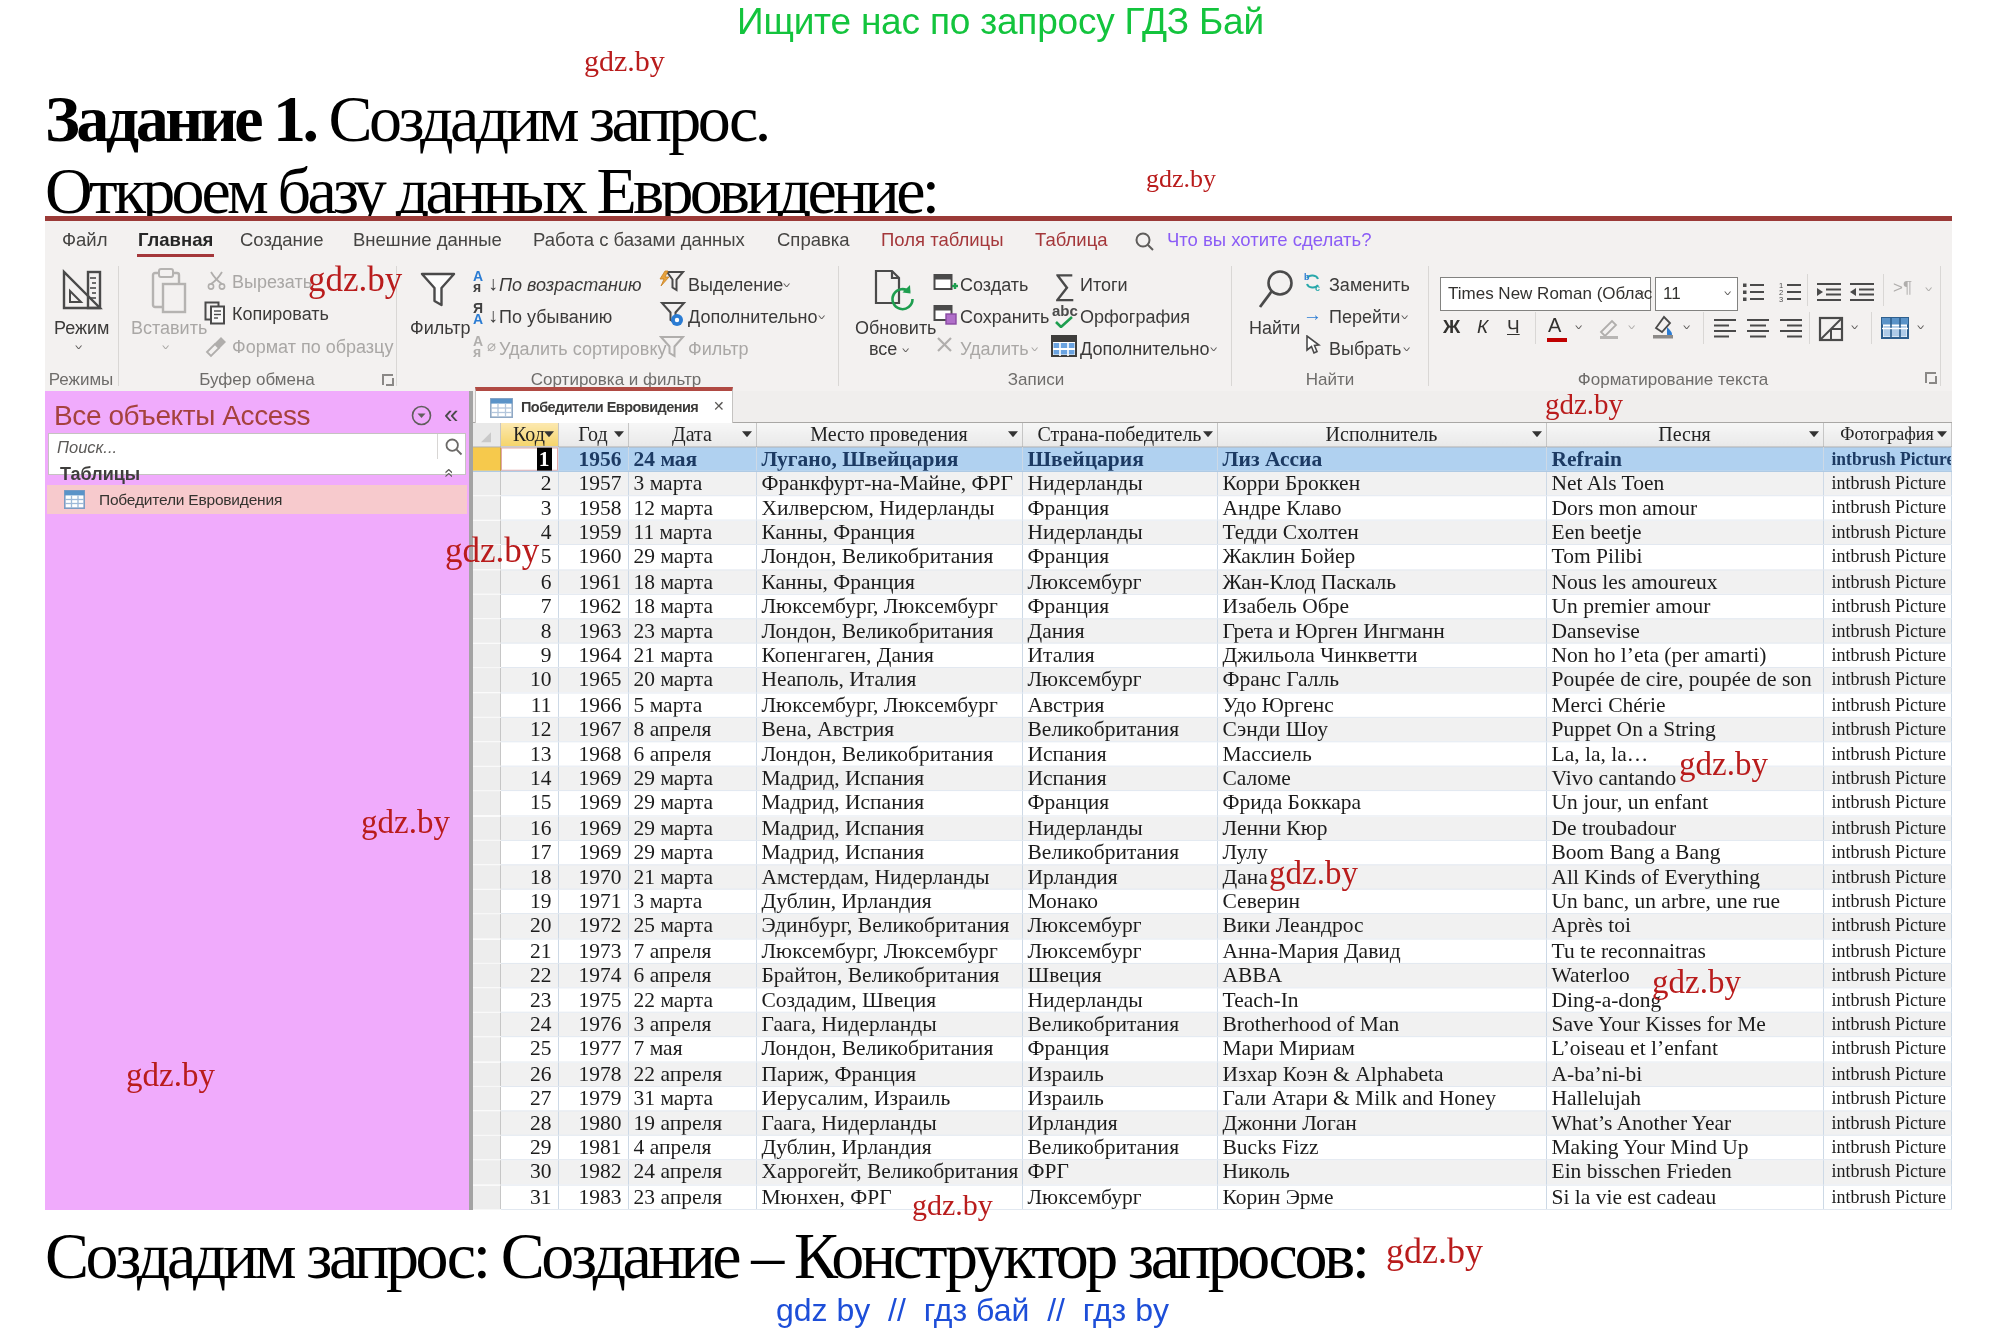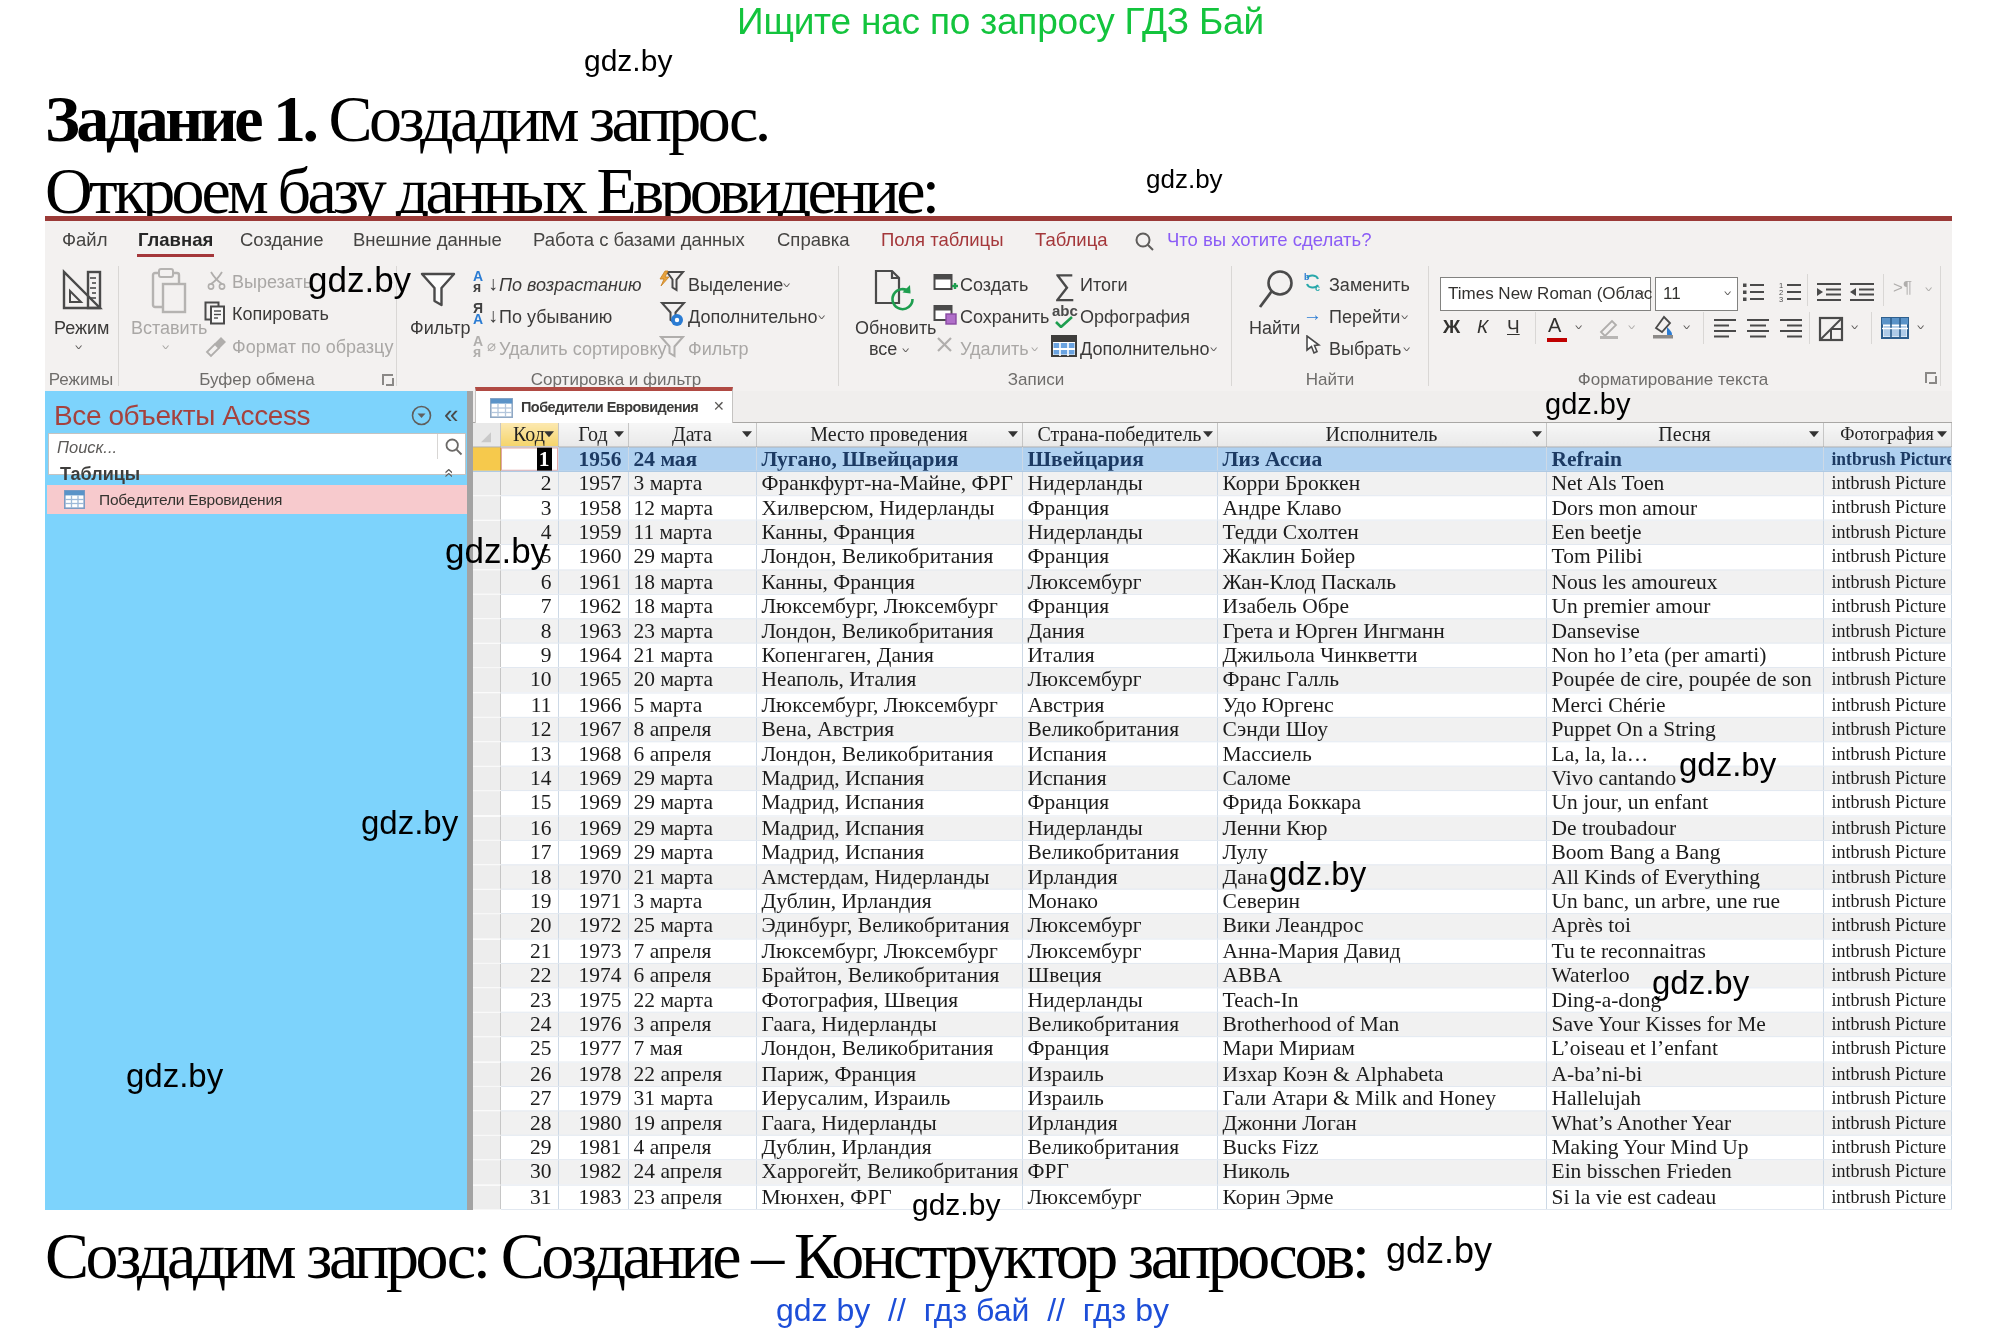--- a/index.html
+++ b/index.html
@@ -1,38 +1,38 @@
 <!DOCTYPE html>
 <html lang="ru"><head>
 <meta charset="utf-8">
 <style>
   * { margin:0; padding:0; box-sizing:border-box; }
   html,body { width:2008px; height:1335px; background:#fff; overflow:hidden; }
   body { position:relative; font-family:"Liberation Sans", sans-serif; }
   .abs { position:absolute; }
   .ser { font-family:"Liberation Serif", serif; }
-  .wm { position:absolute; color:#000000; font-family:Liberation Sans, sans-serif; white-space:nowrap; }
+  .wm { position:absolute; color:#b91c1c; font-family:Liberation Serif, serif; white-space:nowrap; }
 
   
   #win { position:absolute; left:45px; top:216px; width:1907px; height:994px; background:#f3f1f0; }
   #redtop { position:absolute; left:0; top:0; width:1907px; height:5px; background:#9b3a37; }
   
   .rtab { position:absolute; top:13px; height:30px; font-size:18.5px; color:#454442; white-space:nowrap; }
   .rtab.red { color:#a4373a; }
   
   .gsep { position:absolute; top:50px; width:1px; height:120px; background:#d9d7d5; }
   .glabel { position:absolute; top:154px; font-size:17px; color:#6e6c6a; white-space:nowrap; transform:translateX(-50%); }
   .btxt { position:absolute; font-size:18px; color:#3b3a39; white-space:nowrap; }
   .btxt.dis { color:#a9a7a5; }
   .chev { display:inline-block; font-size:13px; color:#605e5c; transform:scaleY(0.62) scaleX(1.1); }
   .launch { position:absolute; width:11px; height:11px; border-left:2px solid #8a8886; border-top:2px solid #8a8886; }
   .launch:after { content:""; position:absolute; right:-1px; bottom:-1px; width:6px; height:6px; border-right:2px solid #8a8886; border-bottom:2px solid #8a8886; }
 
   
-  #nav { position:absolute; left:0; top:175px; width:428px; height:819px; background:#7dd3fc; border-right:6px solid #a3a3a3; }
+  #nav { position:absolute; left:0; top:175px; width:428px; height:819px; background:#f0abfc; border-right:4px solid #a3a3a3; }
   #navtitle { position:absolute; left:9px; top:9px; font-size:28px; color:#a5423e; letter-spacing:-0.4px; white-space:nowrap; }
   #searchbox { position:absolute; left:3px; top:42px; width:418px; height:42px; border:1px solid #c5c3c1; background:#fff; }
   #searchbox .ph { position:absolute; left:8px; top:4px; font-style:italic; font-size:16.5px; color:#5c5a58; }
   #searchbox .vline { position:absolute; right:27px; top:0; width:1px; height:25px; background:#d8d6d4; }
   #tbl-cap { position:absolute; left:15px; top:73px; font-size:18px; font-weight:bold; color:#3f3e3c; }
   #pinkrow { position:absolute; left:2px; top:94px; width:420px; height:29px; background:#f7cacd; }
   #pinkrow span { position:absolute; left:52px; top:6px; font-size:15.5px; letter-spacing:-0.2px; color:#34332f; }
 
   
   #sheet { position:absolute; left:428px; top:175px; width:1479px; height:819px; background:#fff; }
@@ -678,21 +678,21 @@
               <td class="txt">Швеция</td>
               <td class="txt">ABBA</td>
               <td class="txt">Waterloo</td>
               <td class="txt ph">intbrush Picture</td>
             </tr>
 <tr>
               <td class="sel-col"></td>
               <td class="num">23</td>
               <td class="num">1975</td>
               <td class="txt">22 марта</td>
-              <td class="txt">Фотография, Швеция</td>
+              <td class="txt">Создадим, Швеция</td>
               <td class="txt">Нидерланды</td>
               <td class="txt">Teach-In</td>
               <td class="txt">Ding-a-dong</td>
               <td class="txt ph">intbrush Picture</td>
             </tr>
 <tr class="alt">
               <td class="sel-col"></td>
               <td class="num">24</td>
               <td class="num">1976</td>
               <td class="txt">3 апреля</td>

